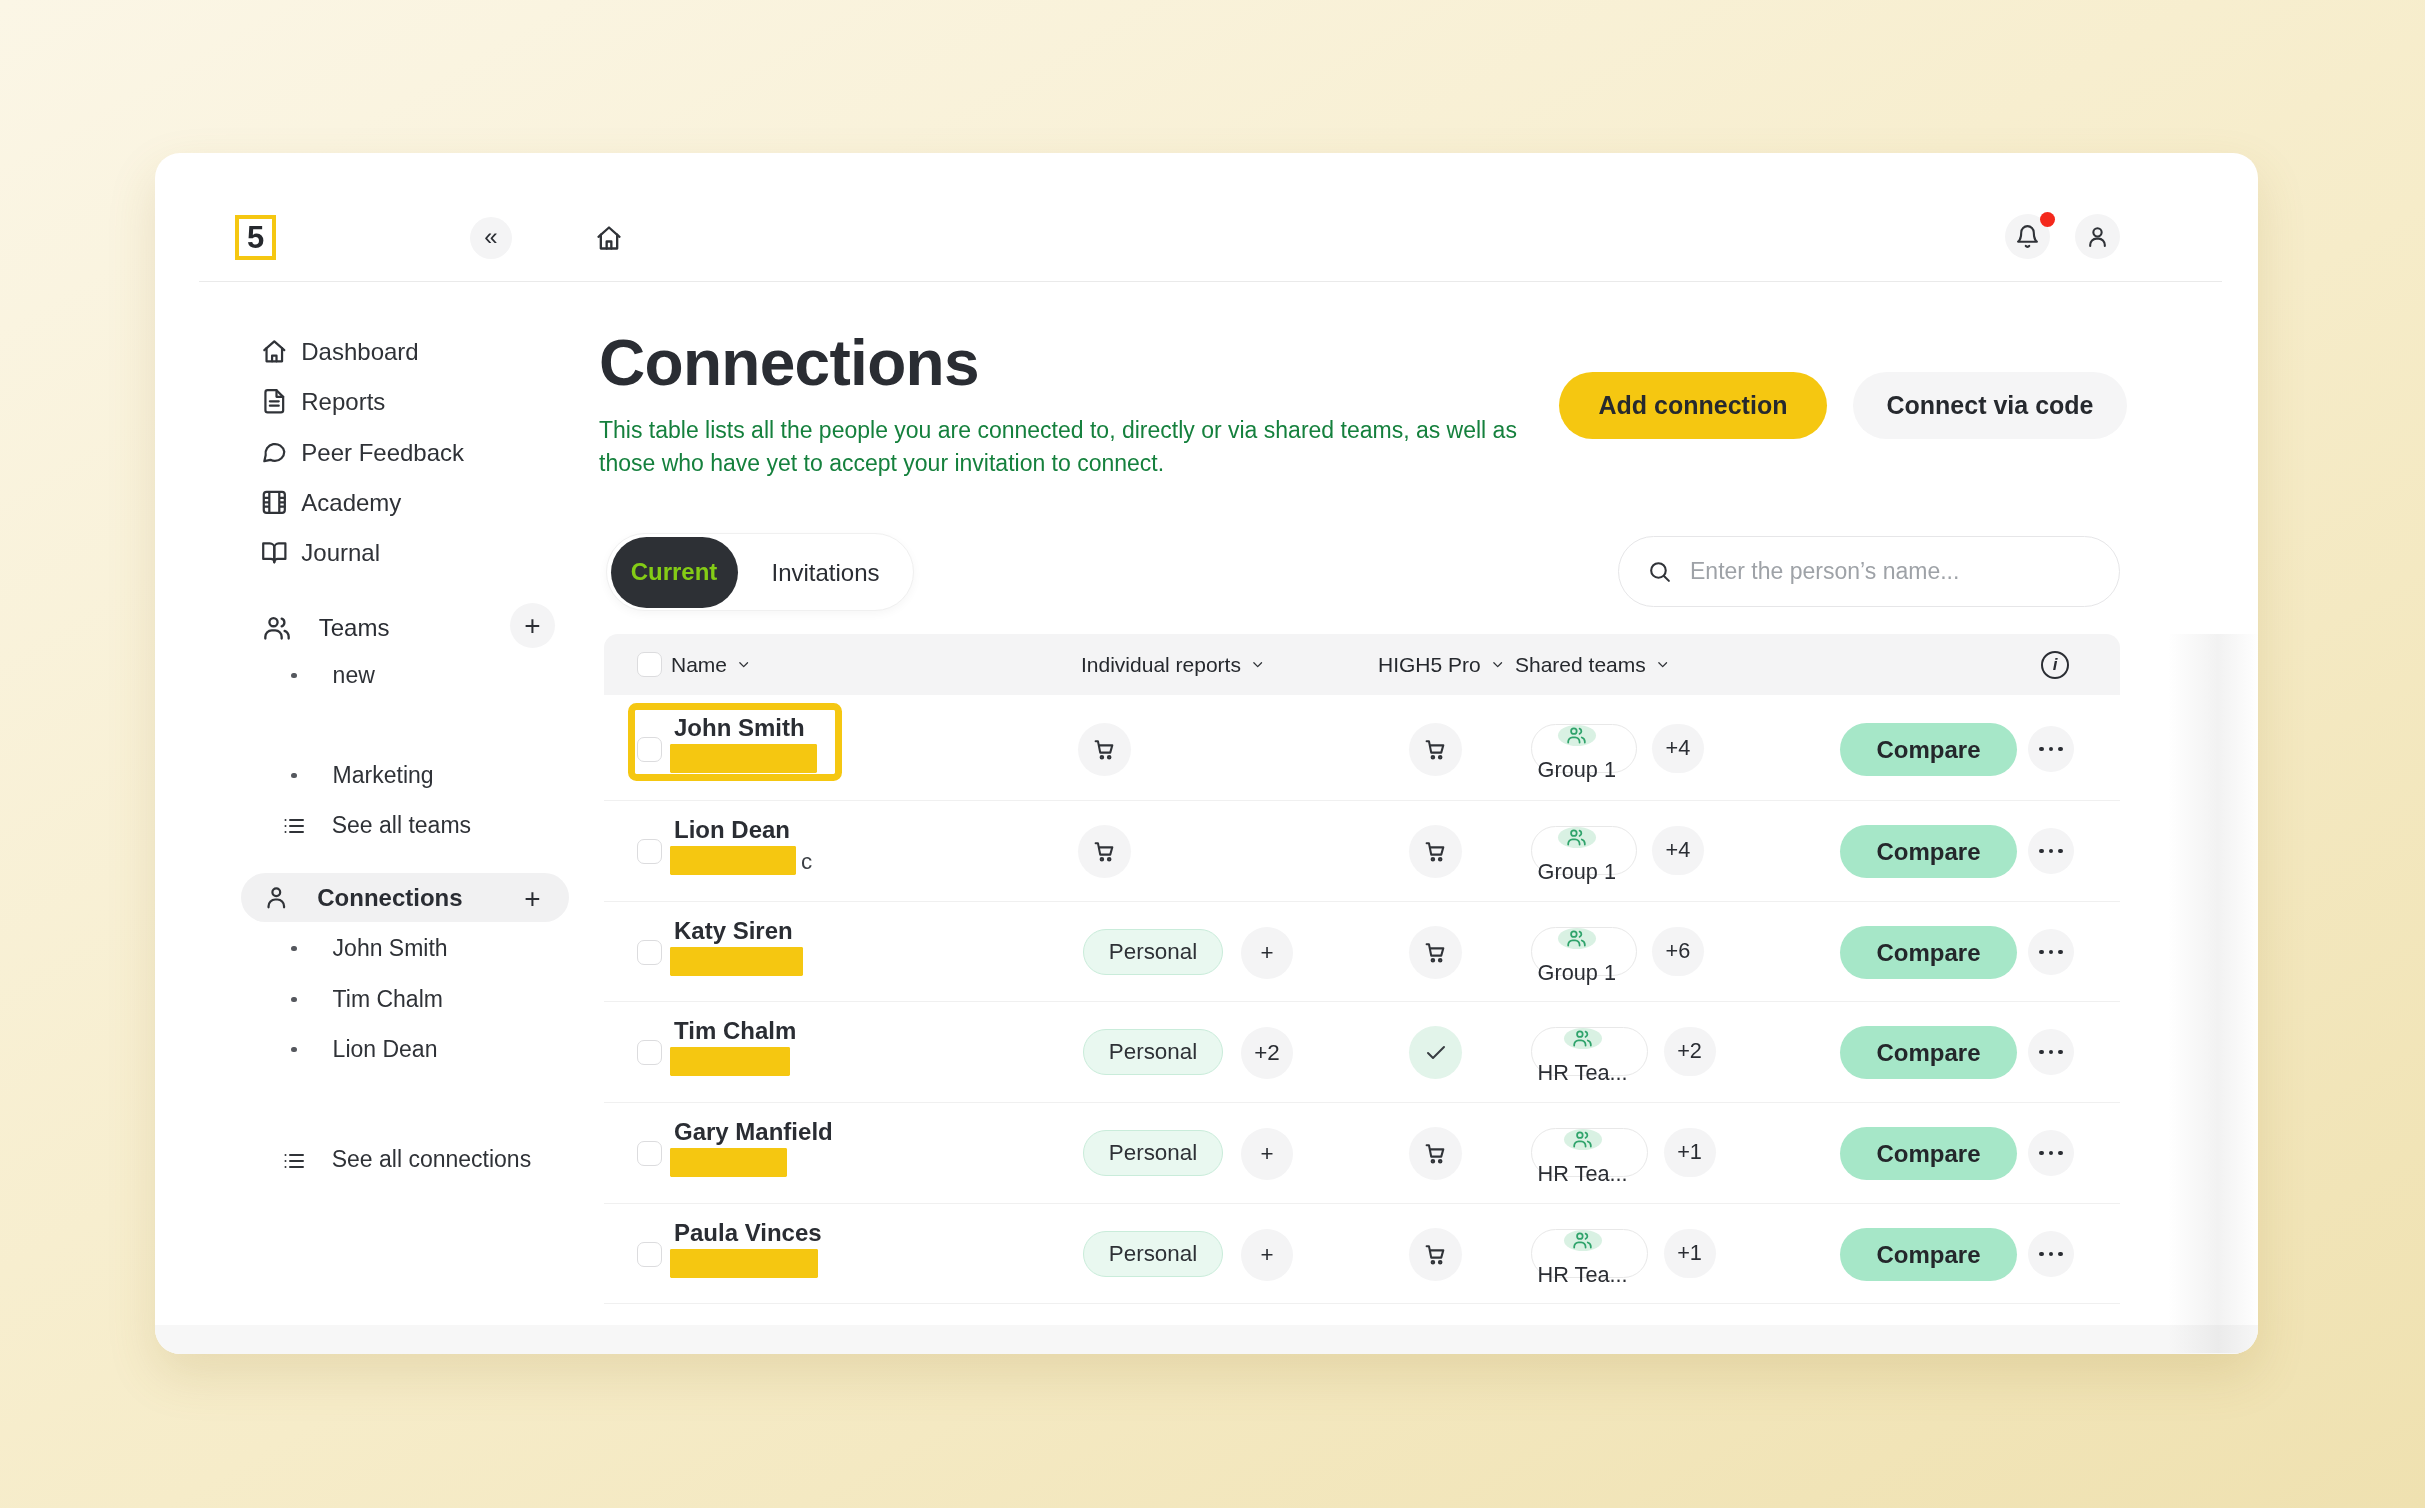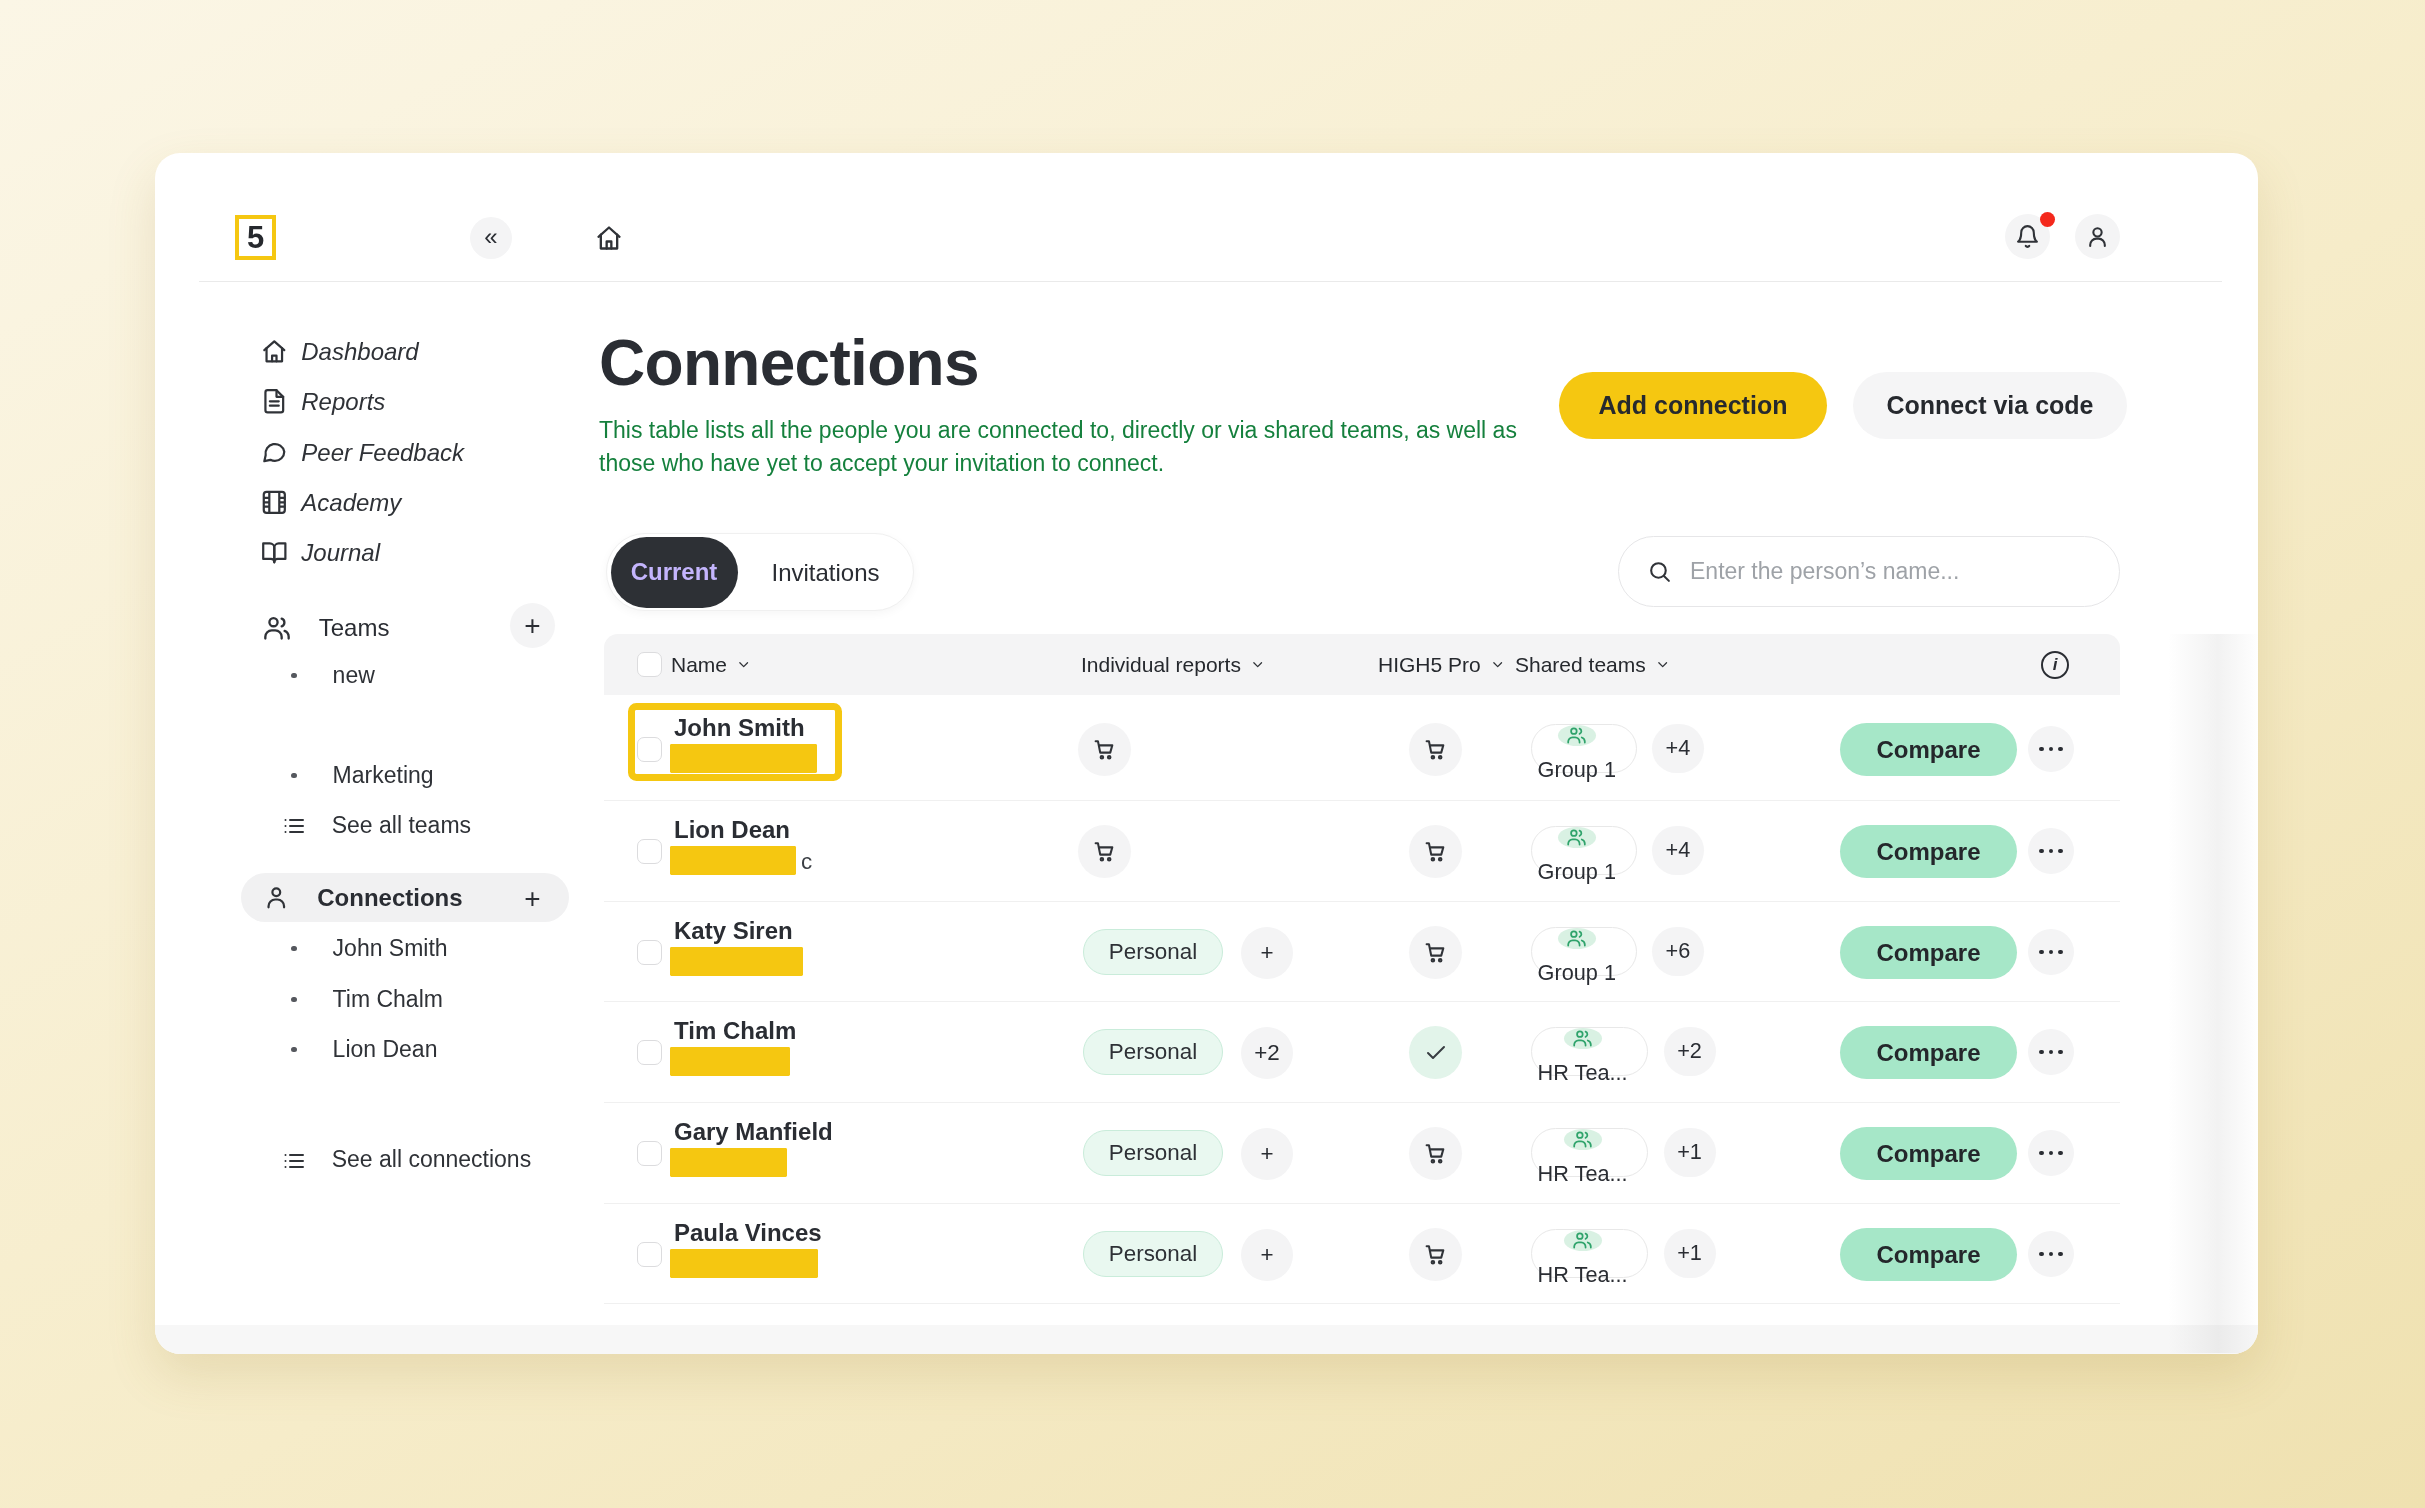--- a/index.html
+++ b/index.html
@@ -21,21 +21,21 @@
   .ic-green { stroke:#2FA36B; }
   
   .logo { left:80px; top:62px; width:41px; height:45px; border:4.2px solid #F5C711;
     background:#fff; display:flex; align-items:center; justify-content:center;
     font-size:31px; font-weight:800; color:#26292E; }
   .topdivider { left:44px; top:128px; width:2023px; height:1.4px; background:#EAEAEA; }
   .reddot { left:1885px; top:59px; width:15.4px; height:15.4px; border-radius:50%; background:#F4281C; z-index:2; }
   .collapse-glyph { font-size:24px; color:#2A2D33; line-height:1; padding-bottom:2.8px; }
   
   .side-item { left:98px; width:391px; height:45px; display:flex; align-items:center; gap:14px;
-    font-size:24px; font-weight:500; color:#2F3237; padding-left:7.7px; cursor:pointer;font-style:italic; }
+    font-size:24px; font-weight:500; color:#2F3237; padding-left:7.7px; cursor:pointer; }
   .side-item svg { flex:0 0 auto; }
   .sub-item { left:98px; width:419px; height:39px; display:flex; align-items:center;
     font-size:23px; color:#2F3237;gap:11px; }
   .bullet { width:5.6px; height:5.6px; border-radius:50%; background:#55585E; margin-left:38px; margin-right:25px; }
   .seeall-ic { margin-left:29px; margin-right:14.7px; }
   .section-head { left:86px; width:328px; height:49px; display:flex; align-items:center;
     font-size:24px; padding-left:21.7px; gap:28px; }
   .plusbtn { position:absolute; width:45px; height:45px; border-radius:50%;
     display:flex; align-items:center; justify-content:center; font-size:28px; font-weight:400; color:#2A2D33; cursor:pointer; }
   .conn-pill { background:#F1F1F2; border-radius:24.5px; font-weight:700; }
@@ -44,21 +44,21 @@
   .page-desc { left:444px; top:261px; width:929px; font-size:23px; line-height:33px; color:#15803d; }
   .btn { position:absolute; top:219px; height:67px; border-radius:34px;
     display:flex; align-items:center; justify-content:center;
     font-size:25px; font-weight:700; color:#26292E; cursor:pointer; }
   .btn-add { left:1404px; width:268px; background:#F5C711; }
   .btn-code { left:1698px; width:274px; background:#F5F5F6; }
   
   .tabs { left:451px; top:380px; width:308px; height:78px; border-radius:39px; background:#fff;
     border:0.7px solid #F0F0F0; box-shadow:0 2.8px 9.8px rgba(0,0,0,.04); }
   .tab-current { left:3.5px; top:2.8px; width:127px; height:71px; border-radius:36px; background:#2D3035;
-    color:#c4b5fd; font-size:24px; font-weight:600; display:flex; align-items:center; justify-content:center; cursor:pointer; }
+    color:#84cc16; font-size:24px; font-weight:600; display:flex; align-items:center; justify-content:center; cursor:pointer; }
   .tab-inv { left:131px; top:0; width:175px; height:78px; display:flex; align-items:center; justify-content:center;
     font-size:24px; font-weight:500; color:#2A2D33; cursor:pointer; }
   .search { left:1463px; top:383px; width:502px; height:71px; border-radius:36px;
     background:#fff; border:1.4px solid #E6E6E8; display:flex; align-items:center; padding-left:28px; gap:18px; }
   .search input { border:none; outline:none; font-size:23px; width:377px; color:#2A2D33;
     font-family:"Liberation Sans",sans-serif; background:transparent; }
   .search input::placeholder { color:#9EA2A7; }
   
   .thead { left:449px; top:481px; width:1516px; height:61px; background:#F4F4F5; border-radius:14px 14px 0 0; }
   .hcol { position:absolute; top:0; height:61px; display:flex; align-items:center; gap:9px;

